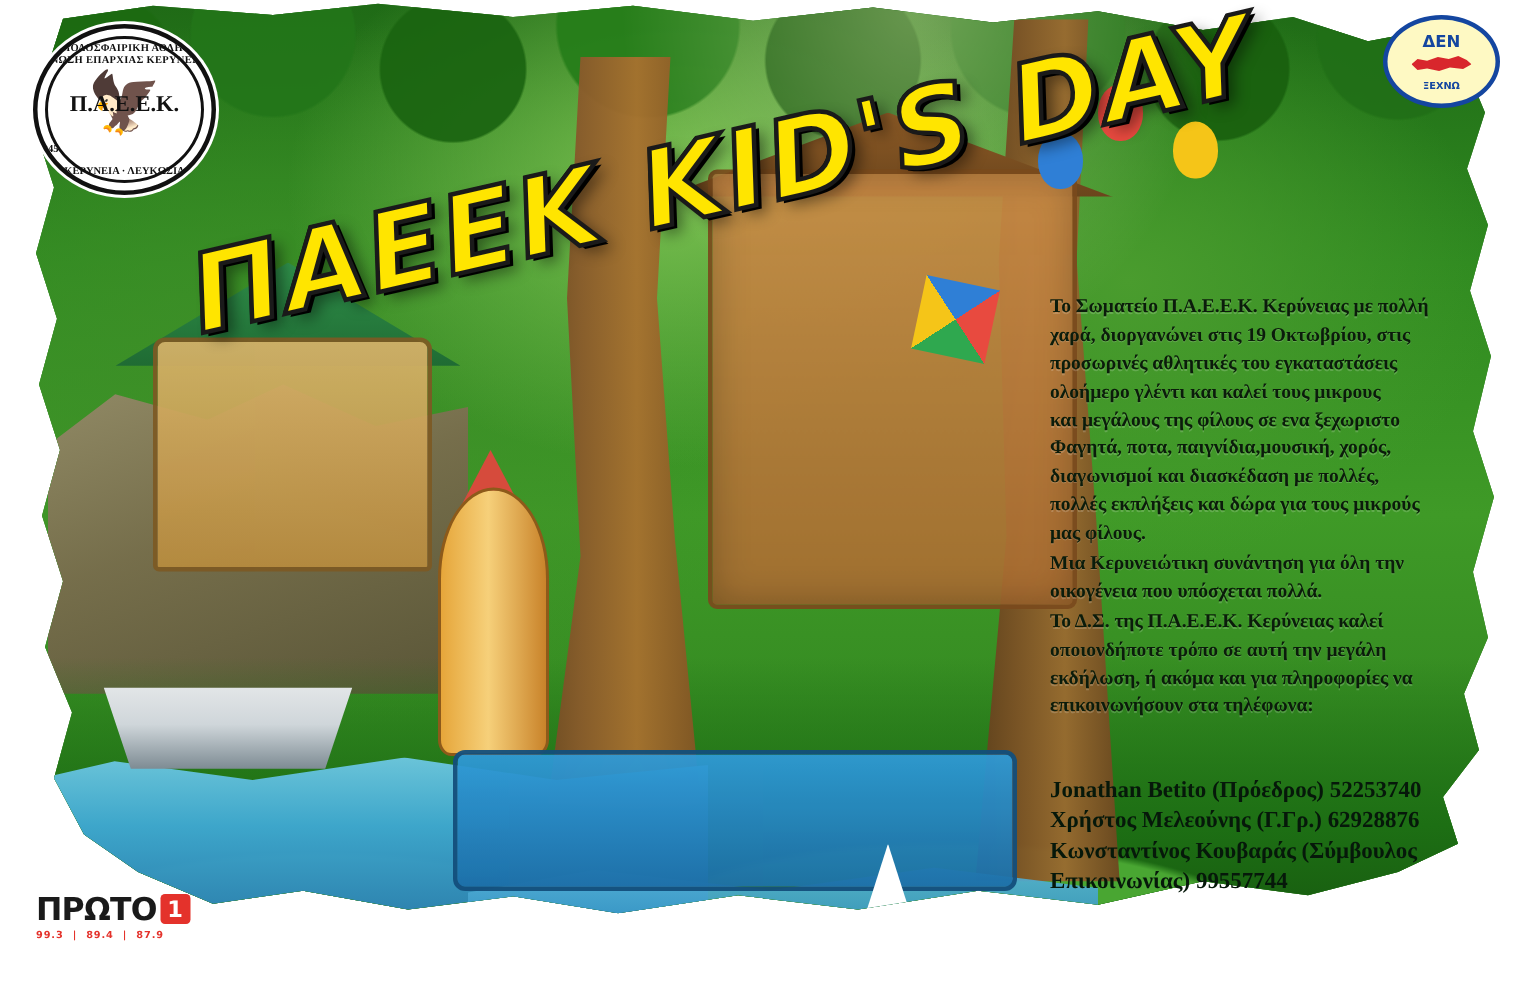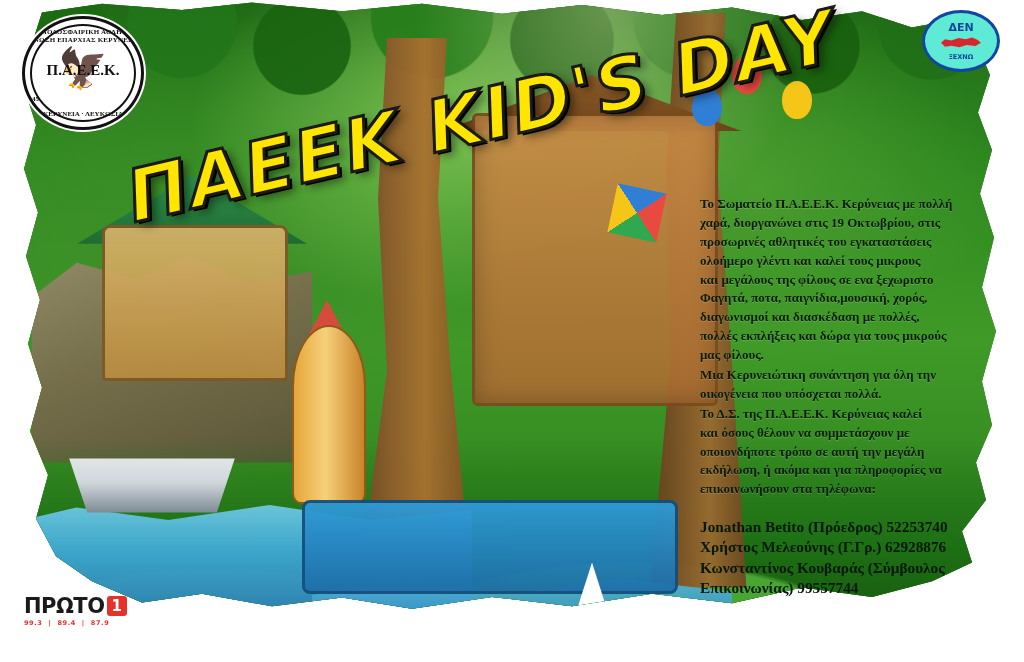--- a/index.html
+++ b/index.html
@@ -245,21 +245,21 @@
   }
 
   
   #badge {
     position: absolute;
     right: 24px;
     top: 10px;
     width: 72px;
     height: 56px;
     border-radius: 50%;
-    background: #5eead4;
+    background: #fef9c3;
     border: 3px solid #1446a0;
     display: flex;
     flex-direction: column;
     align-items: center;
     justify-content: center;
     overflow: hidden;
   }
   #badge .badge-top {
     font-family: "DejaVu Sans", sans-serif;
     font-size: 11px; font-weight: bold; color: #1446a0; line-height: 1;
@@ -409,21 +409,20 @@
     <p>προσωρινές αθλητικές του εγκαταστάσεις</p>
     <p>ολοήμερο γλέντι και καλεί τους μικρους</p>
     <p>και μεγάλους της φίλους σε ενα ξεχωριστο</p>
     <p>Φαγητά, ποτα, παιγνίδια,μουσική, χορός,</p>
     <p>διαγωνισμοί και διασκέδαση με πολλές,</p>
     <p>πολλές εκπλήξεις και δώρα για τους μικρούς</p>
     <p class="para-gap">μας φίλους.</p>
     <p>Μια Κερυνειώτικη συνάντηση για όλη την</p>
     <p class="para-gap">οικογένεια που υπόσχεται πολλά.</p>
     <p>Το Δ.Σ. της Π.Α.Ε.Ε.Κ. Κερύνειας καλεί</p>
-    <p>και όσους θέλουν να συμμετάσχουν με</p>
     <p>οποιονδήποτε τρόπο σε αυτή την μεγάλη</p>
     <p>εκδήλωση, ή ακόμα και για πληροφορίες να</p>
     <p>επικοινωνήσουν στα τηλέφωνα:</p>
   </div>
 
   <div id="contacts">
     <div>Jonathan Betito (Πρόεδρος) 52253740</div>
     <div>Χρήστος Μελεούνης (Γ.Γρ.) 62928876</div>
     <div>Κωνσταντίνος Κουβαράς (Σύμβουλος</div>
     <div>Επικοινωνίας) 99557744</div>

